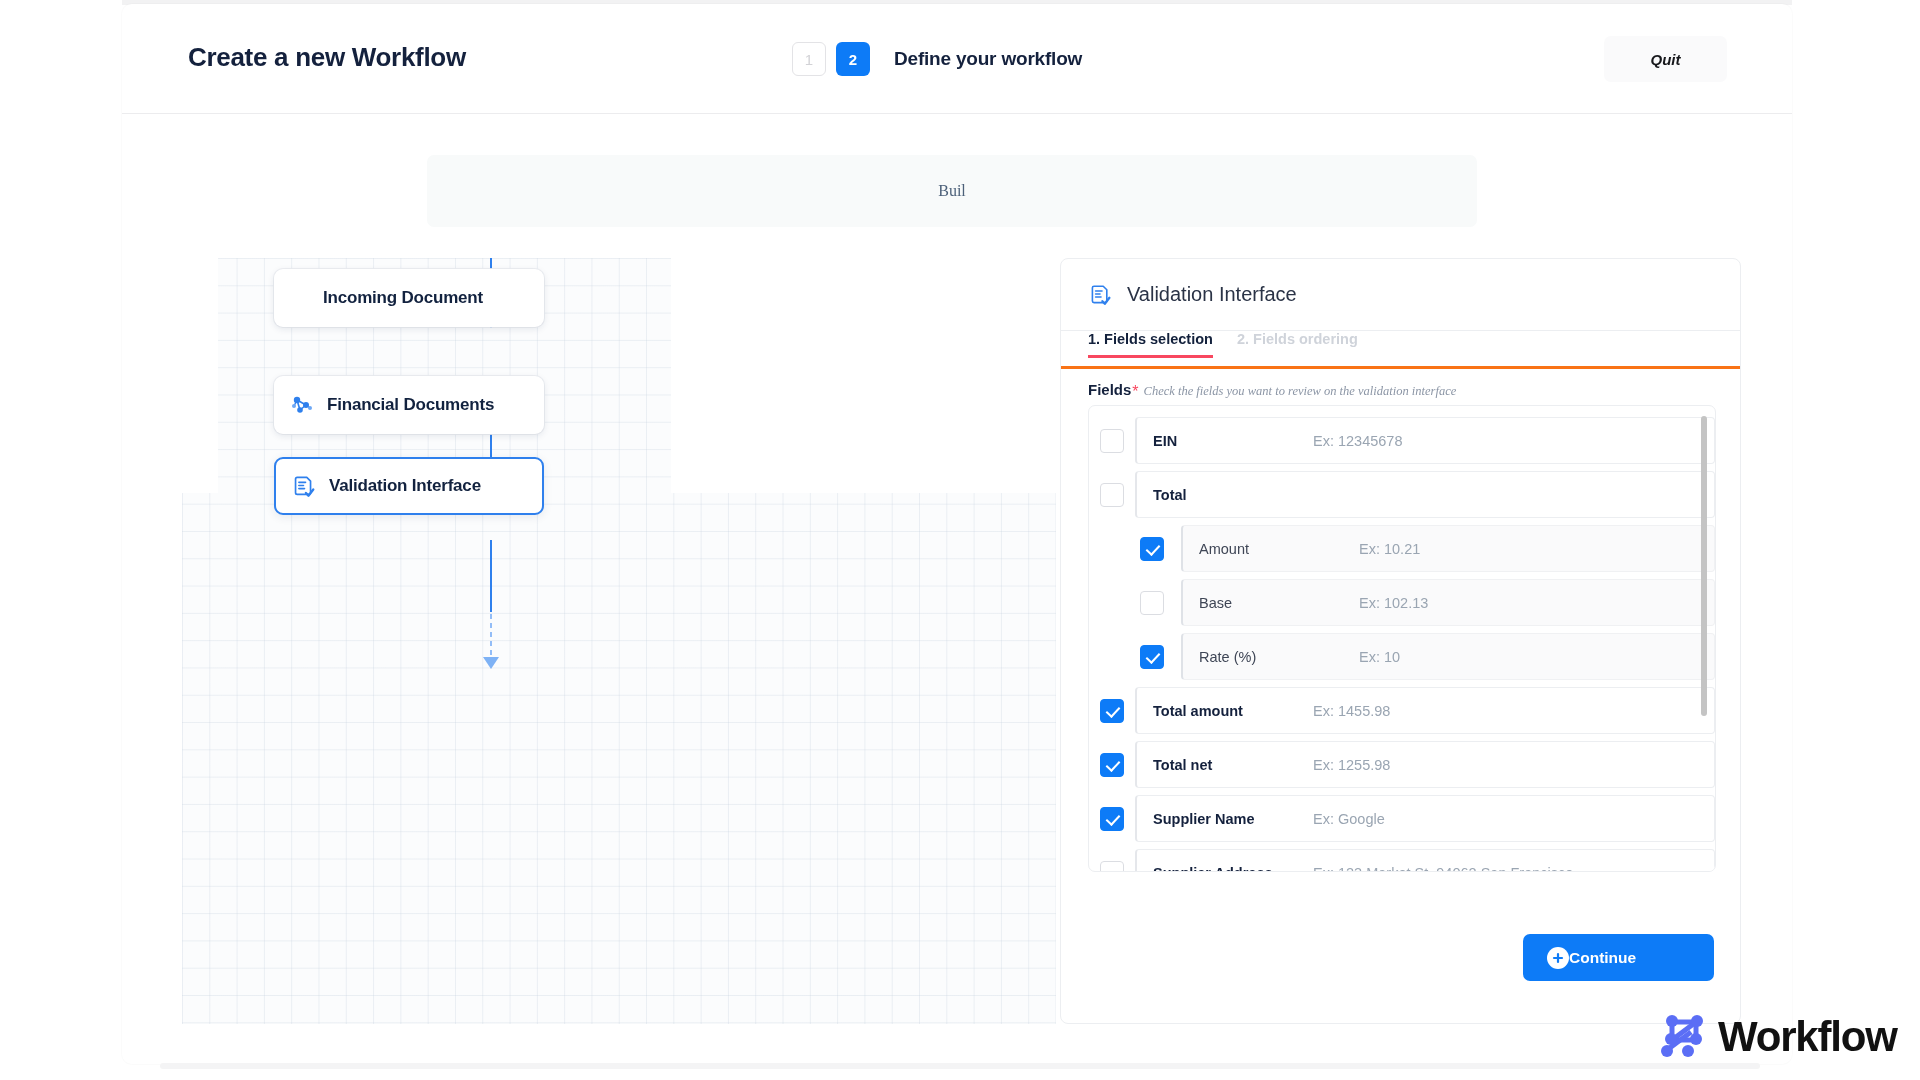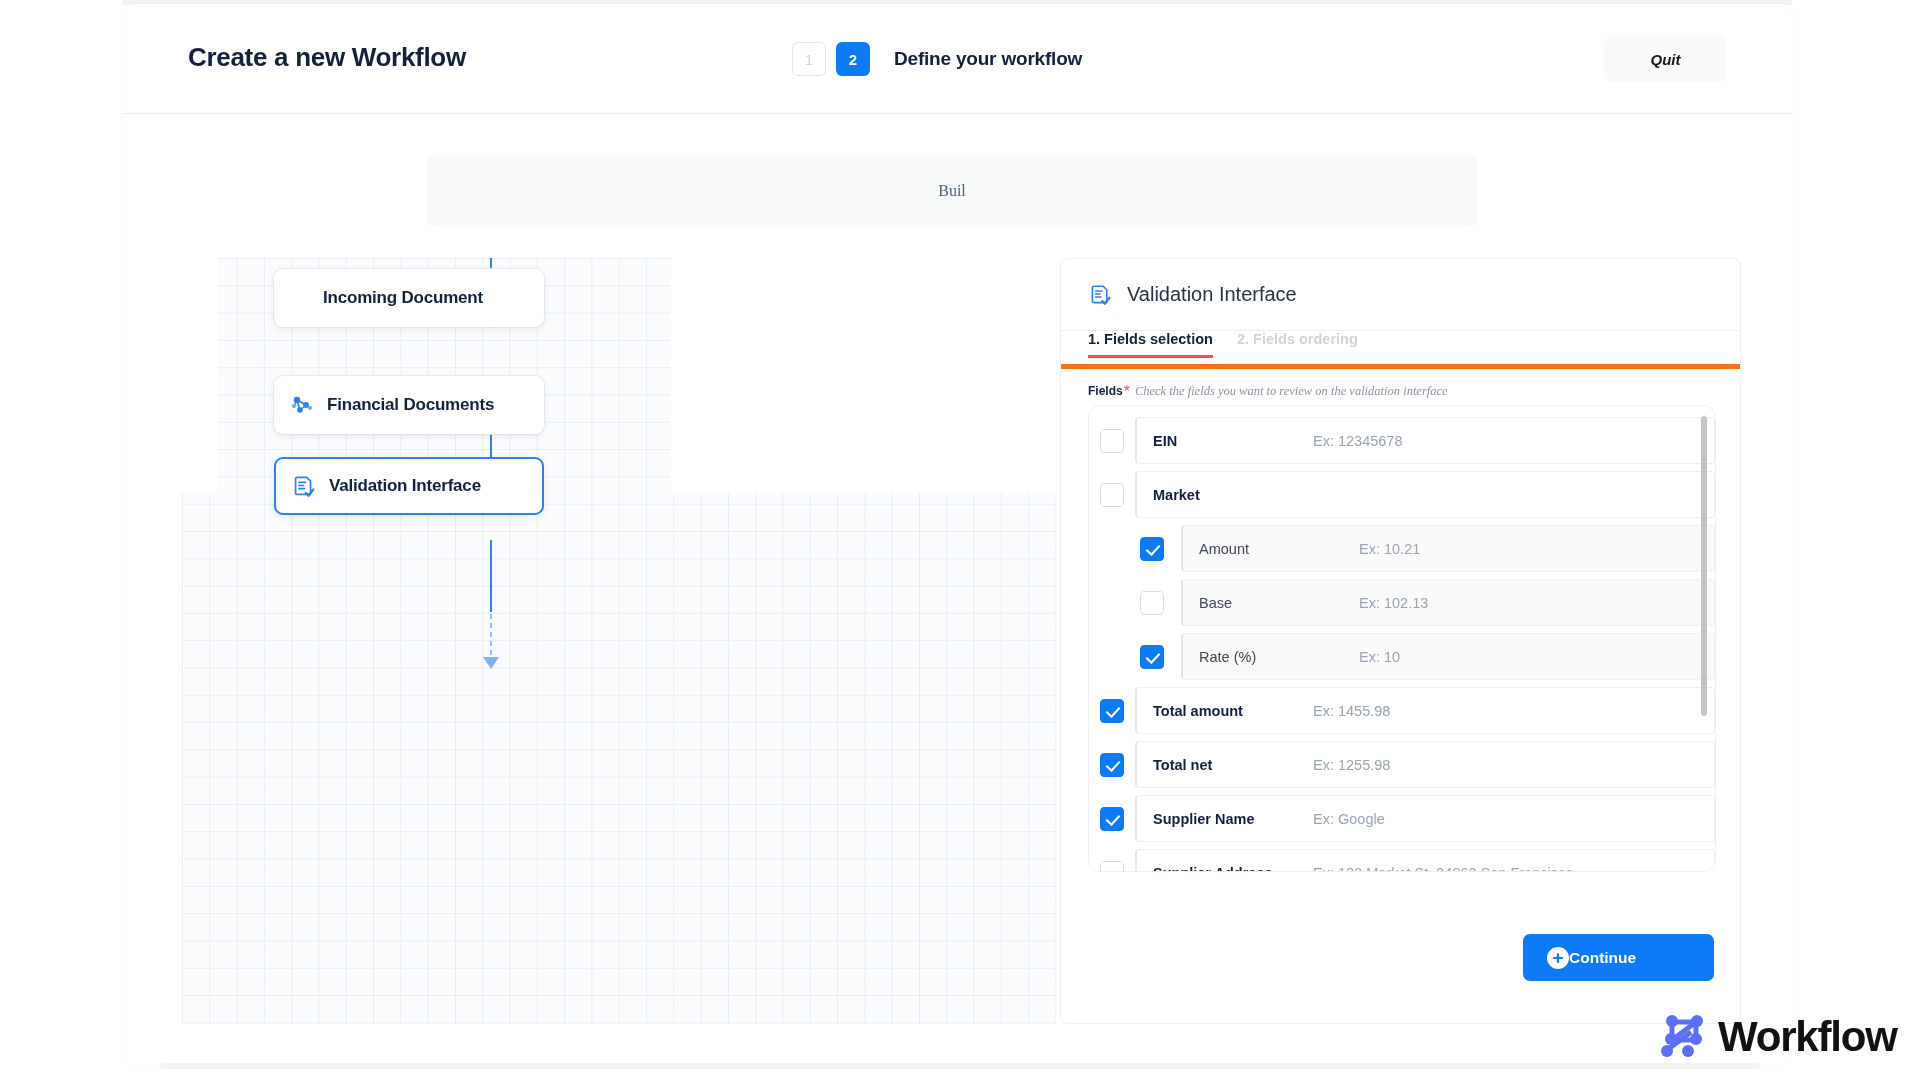--- a/index.html
+++ b/index.html
@@ -212,21 +212,21 @@
     margin-left: 13px;
     font-size: 20px; color: #2a3346;
     font-weight: 400;
   }
 
   .tabs {
     position: absolute; left: 0; top: 72px;
     width: 100%; height: 38px;
     display: flex; align-items: flex-start;
     padding-left: 27px;
-    border-bottom: 5px solid #f97316;
+    border-bottom: 3px solid #f97316;
   }
   .tab {
     font-size: 14.5px; font-weight: 700;
     color: #13213c;
     padding-bottom: 11px;
     margin-right: 24px;
     position: relative;
     cursor: pointer;
   }
   .tab.inactive { color: #cfd3da; }
@@ -234,37 +234,37 @@
     content: "";
     position: absolute; left: 0; right: 0; bottom: 0;
     height: 3px; background: #f8475f;
   }
 
   .fields-label-row {
     position: absolute; left: 27px; top: 122px;
     display: flex; align-items: baseline;
   }
   .fields-label {
-    font-size: 12px; font-weight: 700; color: #14213d;
+    font-size: 15px; font-weight: 700; color: #14213d;
   }
   .fields-req {
     color: #f8475f; font-size: 16px; margin-left: 1px; position: relative; top: 2px;
   }
   .fields-hint {
     margin-left: 5px;
     font-size: 12.5px; font-style: italic; color: #8b95a5;
     font-family: "Liberation Serif", serif;
   }
 
   .list-frame {
     position: absolute;
     left: 27px; top: 146px;
     width: 628px; height: 467px;
     border: 1px solid #eceef1;
-    border-radius: 13px;
+    border-radius: 7px;
     overflow: hidden;
   }
   .list-scroll {
     position: absolute;
     left: 0; top: 0;
     width: 100%; height: 100%;
     padding: 11px 0 0 0;
   }
 
   .row {
@@ -486,21 +486,21 @@
           <div class="row">
             <div class="cb"></div>
             <div class="row-card">
               <span class="field-name">EIN</span>
               <span class="field-example">Ex: 12345678</span>
             </div>
           </div>
           <div class="row">
             <div class="cb"></div>
             <div class="row-card">
-              <span class="field-name">Market</span>
+              <span class="field-name">Total</span>
               <span class="field-example"></span>
             </div>
           </div>
           <div class="row child">
             <div class="cb checked"></div>
             <div class="row-card">
               <span class="field-name">Amount</span>
               <span class="field-example">Ex: 10.21</span>
             </div>
           </div>

